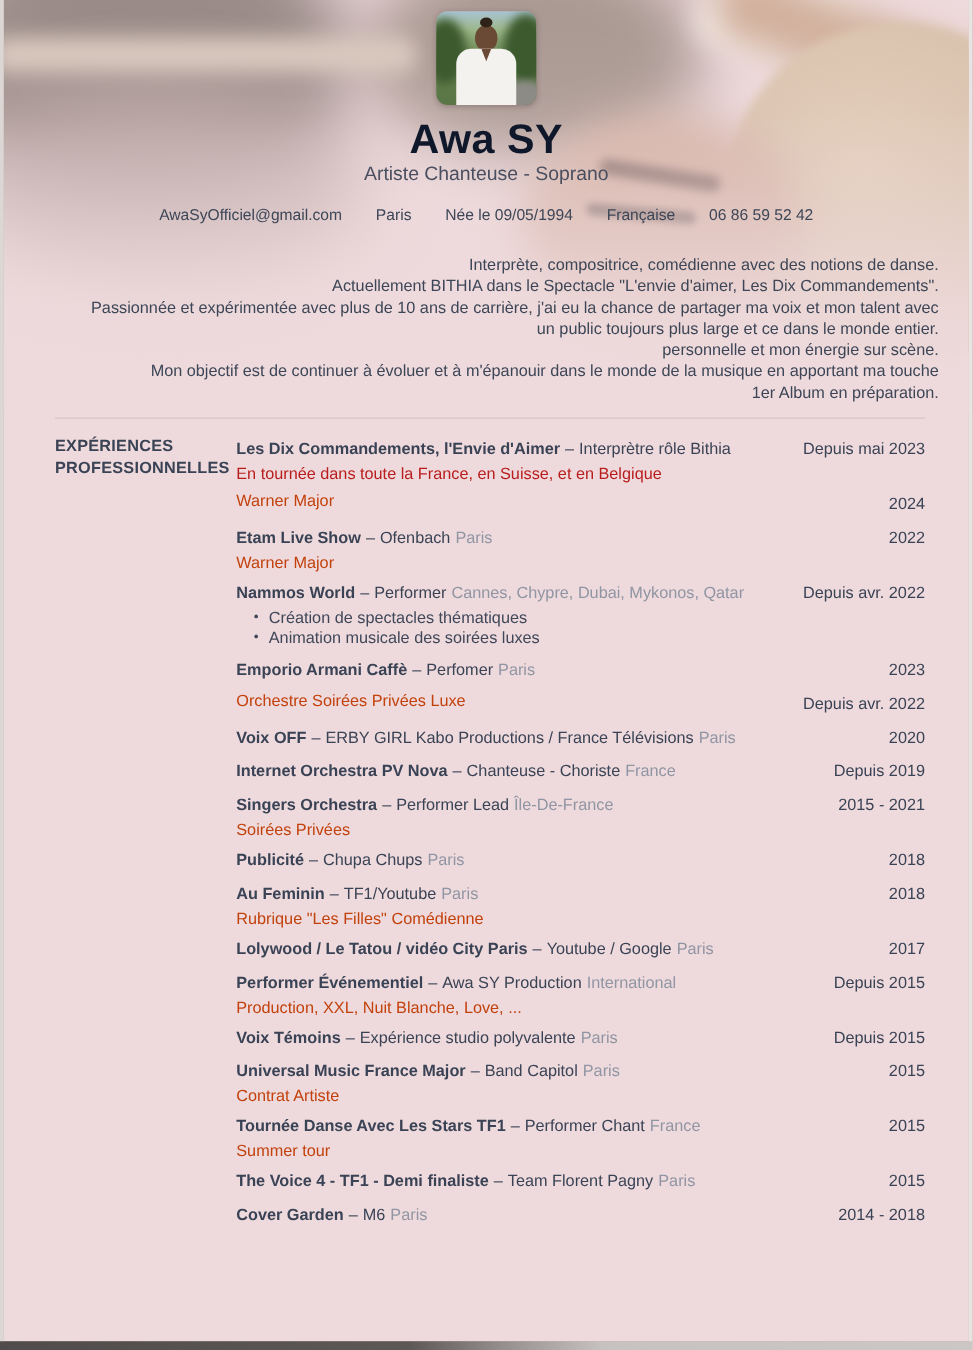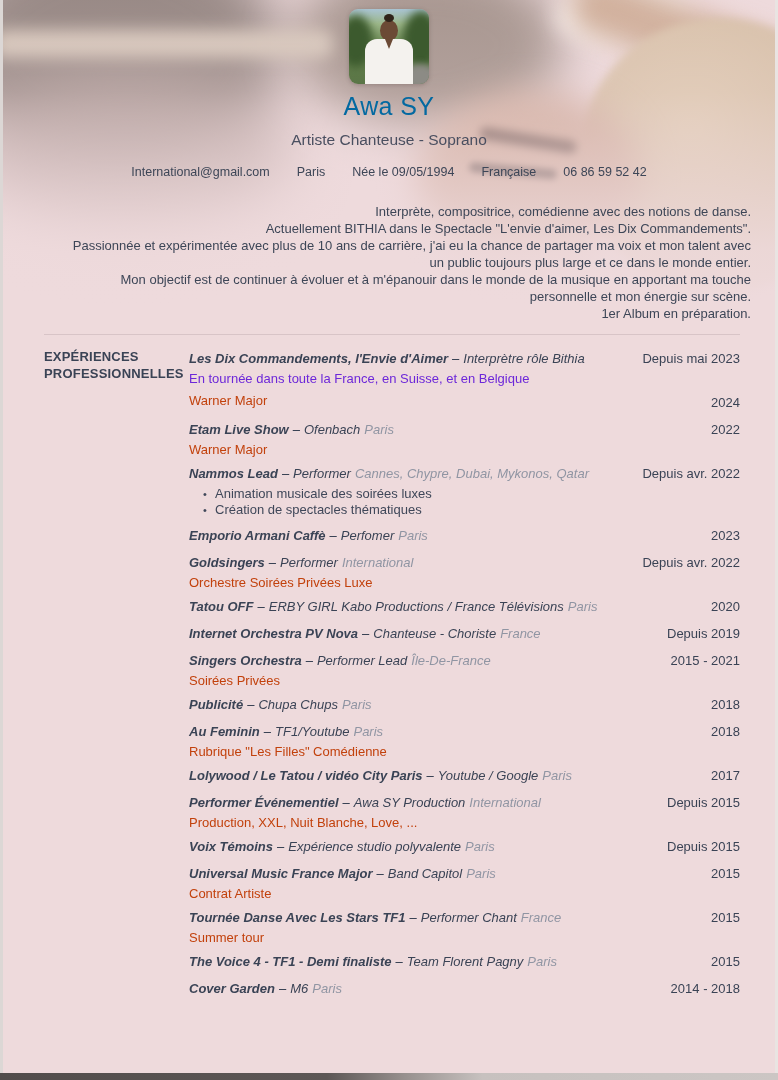--- a/index.html
+++ b/index.html
@@ -47,43 +47,43 @@
   .av-palm.p1{left:-10px;top:6px;width:34px;height:52px;}
   .av-palm.p2{right:-10px;top:2px;width:36px;height:56px;}
   .av-path{position:absolute;right:-8px;bottom:-6px;width:34px;height:26px;border-radius:50%;background:#8c8b85;filter:blur(3px);}
   .av-head{position:absolute;left:31px;top:11px;width:18px;height:21px;border-radius:50%;background:#6b4a35;}
   .av-bun{position:absolute;left:35px;top:5px;width:10px;height:8px;border-radius:50%;background:#2f2319;}
   .av-shirt{position:absolute;left:16px;top:30px;width:48px;height:46px;border-radius:12px 12px 0 0;background:#f4f2ee;}
   .av-neck{position:absolute;left:36px;top:30px;width:8px;height:10px;background:#6b4a35;clip-path:polygon(0 0,100% 0,50% 100%);}
 
   
   .name{position:absolute;left:0;right:0;top:92px;text-align:center;z-index:6;
-    font-size:25px;font-weight:400;color:#0369a1;letter-spacing:.4px;}
+    font-size:33px;font-weight:700;color:#0f172a;letter-spacing:.4px;}
   .subtitle{position:absolute;left:0;right:0;top:131px;text-align:center;z-index:6;
     font-size:15.5px;color:#4a4f60;}
   .contact{position:absolute;left:0;right:0;top:165px;z-index:6;
     display:flex;justify-content:center;gap:27px;
     font-size:12.5px;color:#3d4657;}
   .intro{position:absolute;left:24px;right:24px;top:203px;z-index:6;
     text-align:right;font-size:13px;color:#3d4657;}
   .intro div{line-height:17px;}
 
   
   .divider{position:absolute;left:41px;width:696px;top:334px;height:1px;background:#d8c4c7;}
   .section{position:absolute;left:41px;width:696px;top:348px;display:grid;grid-template-columns:145px 1fr;}
   .sec-label{font-size:13px;font-weight:700;color:#3a4355;line-height:17px;letter-spacing:.2px;}
   .entries{min-width:0;}
   .exp{display:grid;grid-template-columns:1fr auto;margin-bottom:5px;}
-  .exp-title{font-size:13px;line-height:22px;color:#3a4355;font-style:italic;}
+  .exp-title{font-size:13px;line-height:22px;color:#3a4355;}
   .exp-title .t{font-weight:700;}
   .exp-title .sep{margin:0 4px;}
   .exp-title .l{color:#9095a3;margin-left:4px;}
   .exp-date{font-size:13px;line-height:22px;color:#3a4355;white-space:nowrap;padding-left:14px;text-align:right;}
   .exp-subs div{font-size:13px;line-height:17px;color:#c2410c;}
-  .exp.grey-sub .exp-subs div{color:#6d28d9;}
+  .exp.grey-sub .exp-subs div{color:#b91c1c;}
   .exp-bullets{margin:1px 0 2px 0;padding:0 0 0 14px;list-style:none;}
   .exp-bullets li{font-size:13px;line-height:16px;color:#3f4759;position:relative;padding-left:12px;}
   .exp-bullets li::before{content:"•";position:absolute;left:0;top:0;font-size:11px;color:#3f4759;}
 </style>
 </head>
 <body>
 
 <div class="page">
 
   <div class="hero">
@@ -107,34 +107,34 @@
     <div class="av-head"></div>
     <div class="av-bun"></div>
     <div class="av-shirt"></div>
     <div class="av-neck"></div>
   </div>
 
   <div class="name">Awa SY</div>
   <div class="subtitle">Artiste Chanteuse - Soprano</div>
 
   <div class="contact" id="contact-row">
-      <span>International@gmail.com</span>
+      <span>AwaSyOfficiel@gmail.com</span>
       <span>Paris</span>
       <span>Née le 09/05/1994</span>
       <span>Française</span>
       <span>06 86 59 52 42</span>
     </div>
 
   <div class="intro" id="intro-block">
       <div>Interprète, compositrice, comédienne avec des notions de danse.</div>
       <div>Actuellement BITHIA dans le Spectacle "L'envie d'aimer, Les Dix Commandements".</div>
       <div>Passionnée et expérimentée avec plus de 10 ans de carrière, j'ai eu la chance de partager ma voix et mon talent avec</div>
       <div>un public toujours plus large et ce dans le monde entier.</div>
+      <div>personnelle et mon énergie sur scène.</div>
       <div>Mon objectif est de continuer à évoluer et à m'épanouir dans le monde de la musique en apportant ma touche</div>
-      <div>personnelle et mon énergie sur scène.</div>
       <div>1er Album en préparation.</div>
     </div>
 
   <div class="divider"></div>
 
   <div class="section">
     <div class="sec-label" id="section-label">
         <div>EXPÉRIENCES</div>
         <div>PROFESSIONNELLES</div>
       </div>
@@ -171,58 +171,55 @@
               <div>Warner Major</div>
             </div>
 
     </div>
     <div class="exp-date">2022</div>
   </div>
 
   <div class="exp">
     <div class="exp-main">
       <div class="exp-title">
-        <span class="t">Nammos Lead</span><span class="sep">–</span><span class="r">Performer</span><span class="l">Cannes, Chypre, Dubai, Mykonos, Qatar</span>
+        <span class="t">Nammos World</span><span class="sep">–</span><span class="r">Performer</span><span class="l">Cannes, Chypre, Dubai, Mykonos, Qatar</span>
       </div>
 
       <ul class="exp-bullets">
+              <li>Création de spectacles thématiques</li>
               <li>Animation musicale des soirées luxes</li>
-              <li>Création de spectacles thématiques</li>
             </ul>
     </div>
     <div class="exp-date">Depuis avr. 2022</div>
   </div>
 
   <div class="exp">
     <div class="exp-main">
       <div class="exp-title">
         <span class="t">Emporio Armani Caffè</span><span class="sep">–</span><span class="r">Perfomer</span><span class="l">Paris</span>
       </div>
 
     </div>
     <div class="exp-date">2023</div>
   </div>
 
   <div class="exp">
     <div class="exp-main">
-      <div class="exp-title">
-        <span class="t">Goldsingers</span><span class="sep">–</span><span class="r">Performer</span><span class="l">International</span>
-      </div>
       <div class="exp-subs">
               <div>Orchestre Soirées Privées Luxe</div>
             </div>
 
     </div>
     <div class="exp-date">Depuis avr. 2022</div>
   </div>
 
   <div class="exp">
     <div class="exp-main">
       <div class="exp-title">
-        <span class="t">Tatou OFF</span><span class="sep">–</span><span class="r">ERBY GIRL Kabo Productions / France Télévisions</span><span class="l">Paris</span>
+        <span class="t">Voix OFF</span><span class="sep">–</span><span class="r">ERBY GIRL Kabo Productions / France Télévisions</span><span class="l">Paris</span>
       </div>
 
     </div>
     <div class="exp-date">2020</div>
   </div>
 
   <div class="exp">
     <div class="exp-main">
       <div class="exp-title">
         <span class="t">Internet Orchestra PV Nova</span><span class="sep">–</span><span class="r">Chanteuse - Choriste</span><span class="l">France</span>

